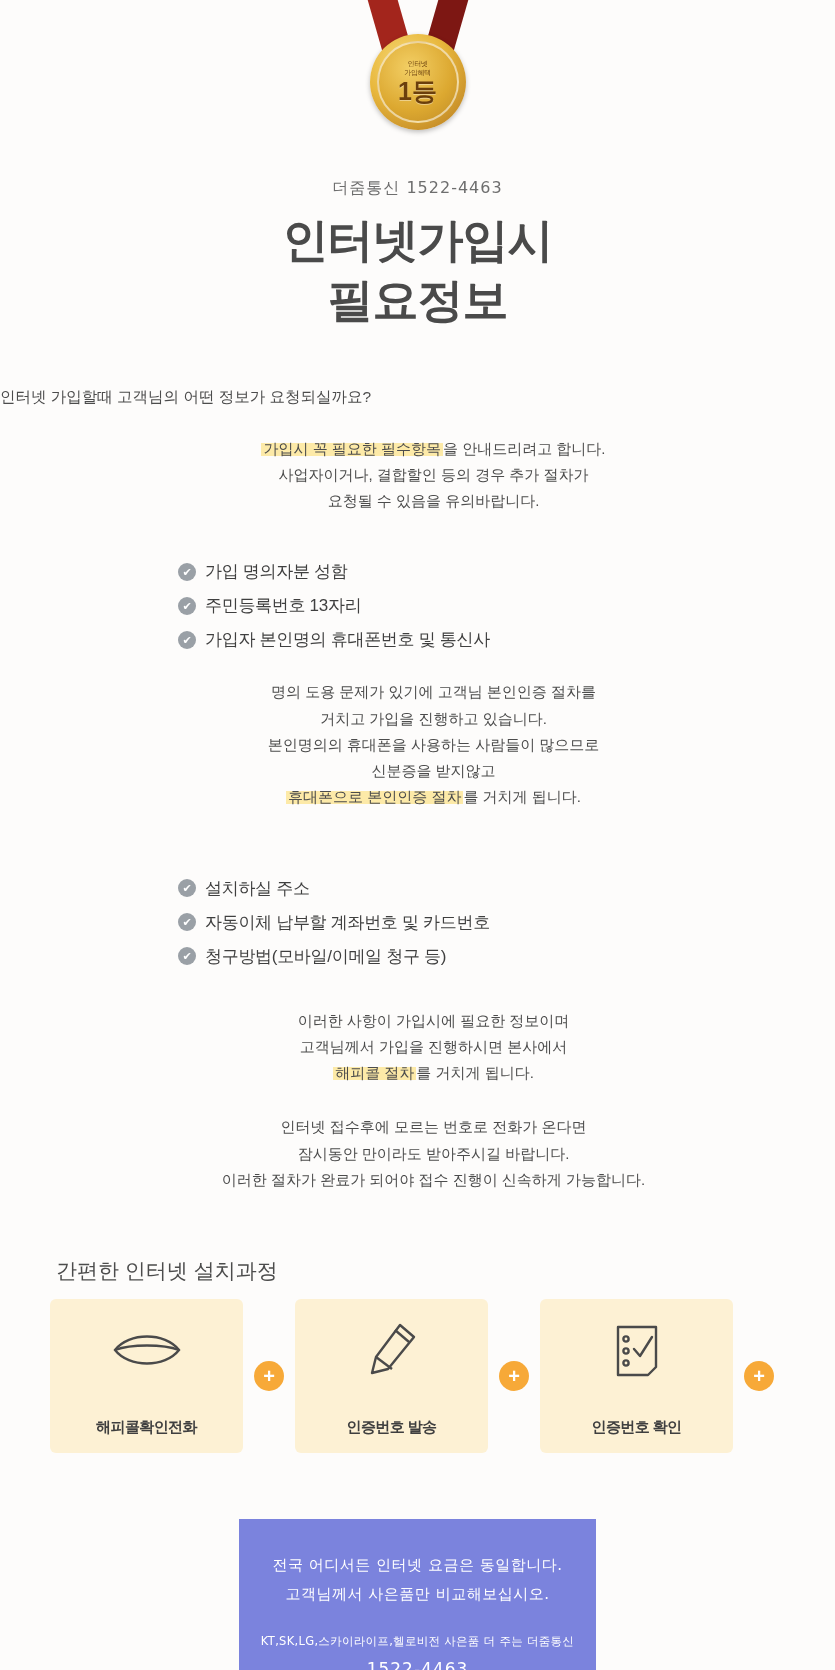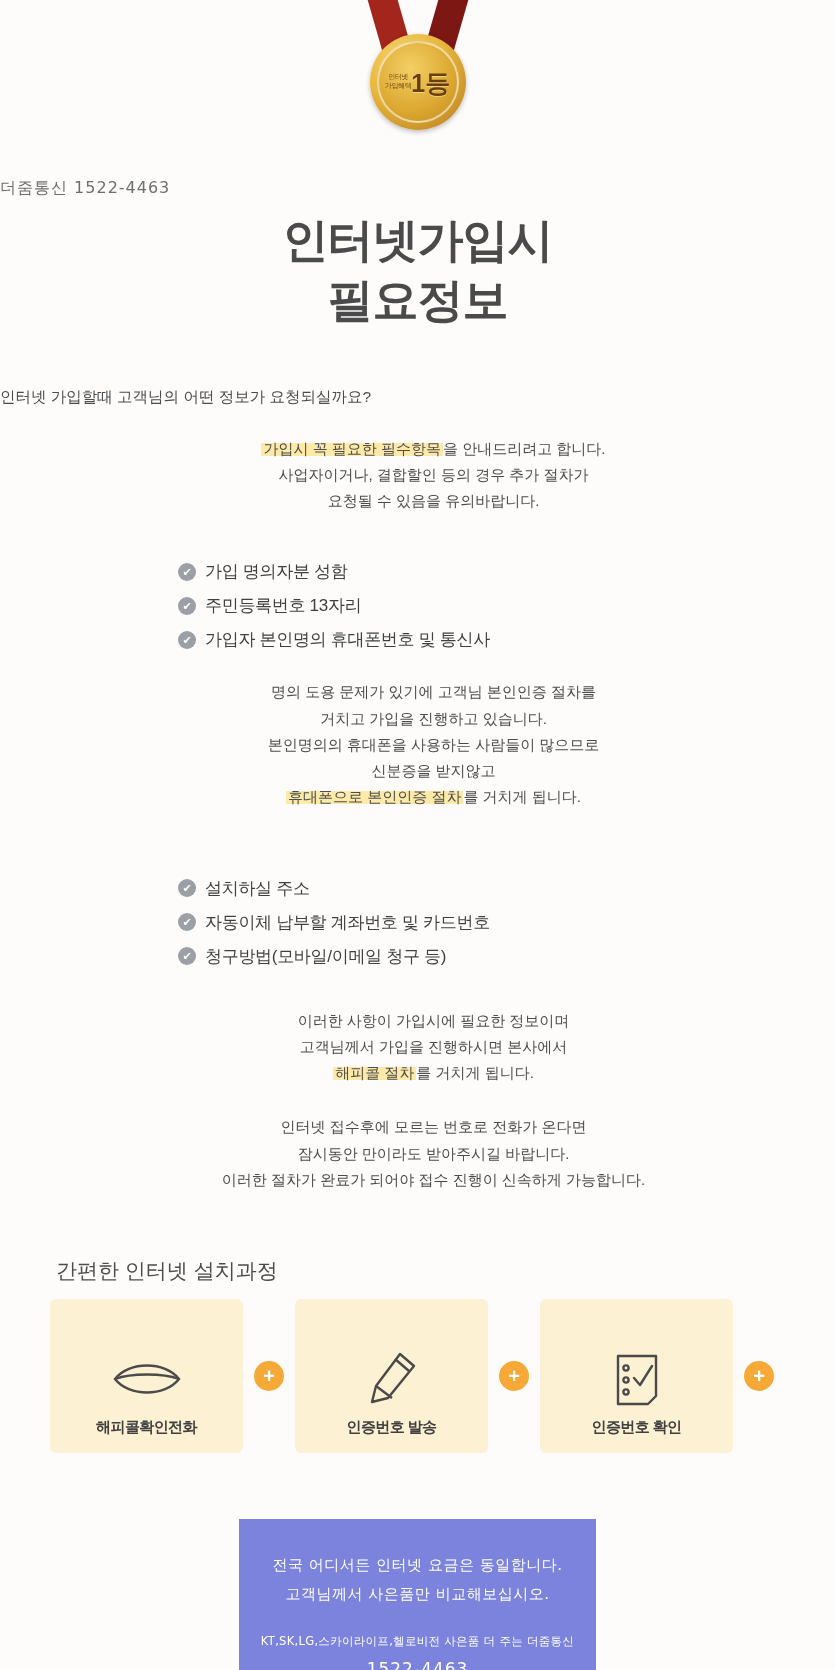--- a/index.html
+++ b/index.html
@@ -77,21 +77,21 @@
     align-items: center;
     justify-content: center;
   }
   .medal-inner {
     width: 78px;
     height: 78px;
     border-radius: 50%;
     border: 2px solid rgba(255,255,255,.55);
     background: radial-gradient(circle at 40% 32%, #f3cf65 0%, #dca830 60%, #c08b26 100%);
     display: flex;
-    flex-direction: row;
+    flex-direction: column;
     align-items: center;
     justify-content: center;
     color: #7a4a10;
   }
   .medal-top {
     font-size: 7px;
     line-height: 1.25;
     letter-spacing: -0.4px;
     text-align: center;
     color: #6e4410;
@@ -100,20 +100,21 @@
     font-size: 25px;
     font-weight: bold;
     line-height: 1;
     margin-top: 2px;
     color: #6b3f0c;
     text-shadow: 0 1px 0 rgba(255,255,255,.4);
   }
 
   
   .brandline {
+    text-align: center;
     font-size: 16px;
     color: #6e6e6e;
     letter-spacing: 1px;
     margin-top: 28px;
     font-family: "DejaVu Sans", sans-serif;
   }
   h1.title {
     text-align: center;
     font-size: 46px;
     line-height: 1.3;
@@ -191,21 +192,21 @@
     padding: 0 50px;
   }
   .step-card {
     flex: 1 1 0;
     background: #fdf1d4;
     border-radius: 6px;
     padding: 20px 4px 16px 4px;
     display: flex;
     flex-direction: column;
     align-items: center;
-    justify-content: flex-end;
+    justify-content: space-between;
     min-height: 118px;
   }
   .step-icon {
     height: 62px;
     display: flex;
     align-items: center;
     justify-content: center;
   }
   .step-label {
     font-size: 15px;

